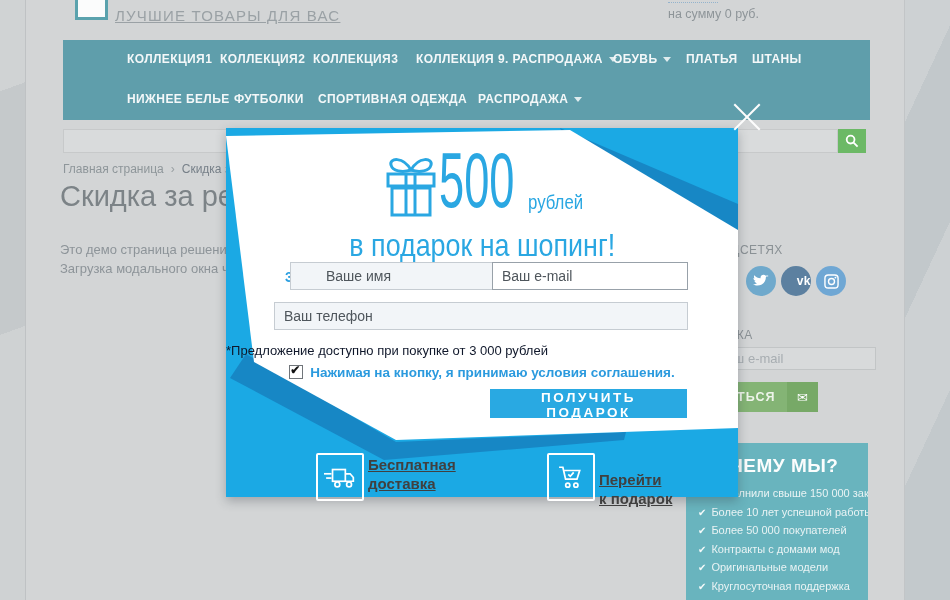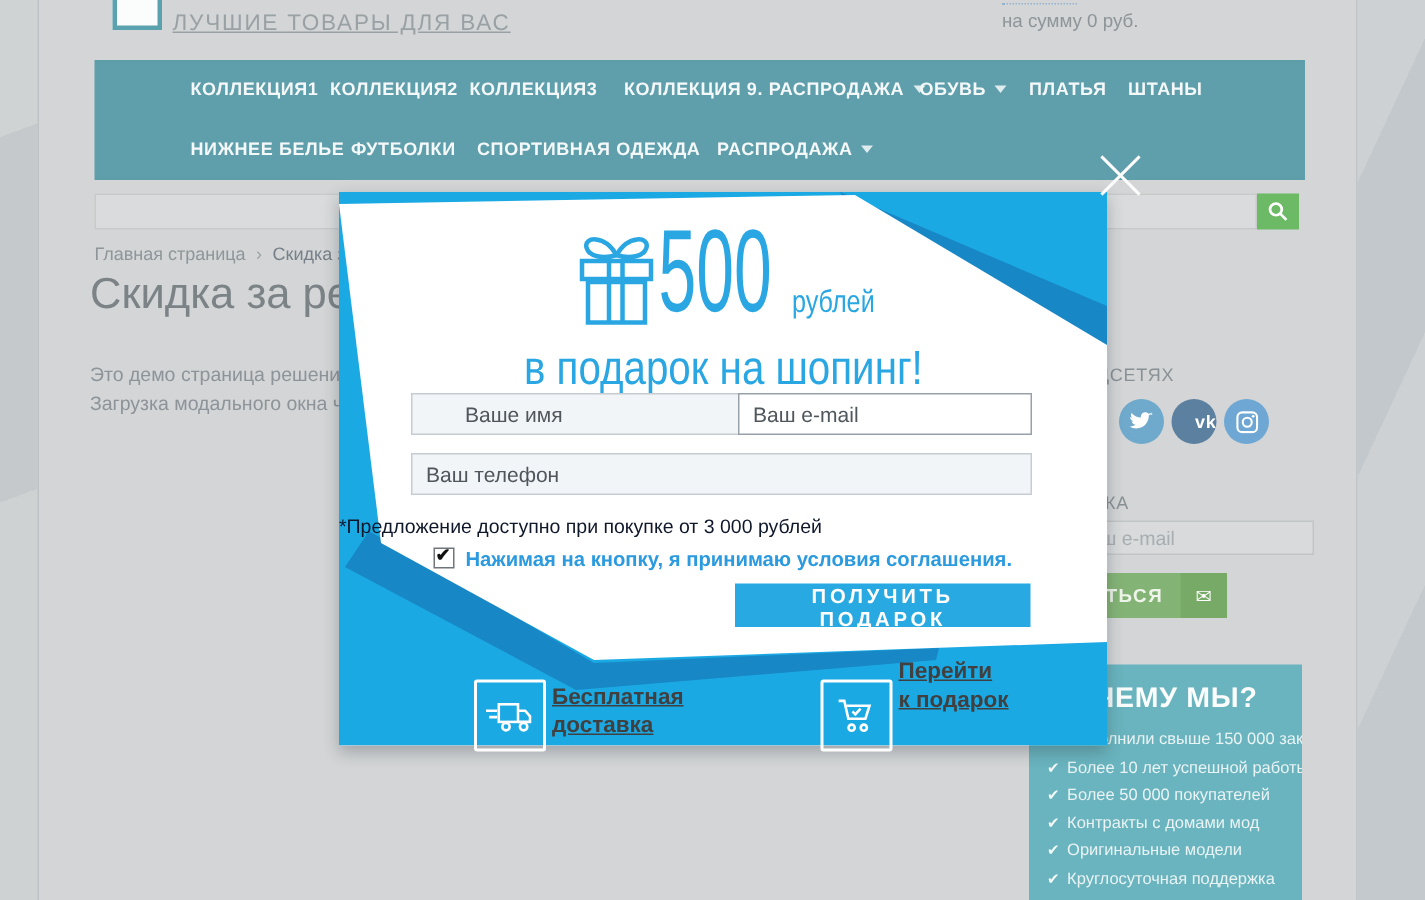--- a/index.html
+++ b/index.html
@@ -67,32 +67,32 @@
   .modal svg.shape{position:absolute;left:0;top:0;}
   .m-abs{position:absolute;z-index:2;}
   .m-500{left:213px;top:12px;font-size:78px;line-height:80px;color:#2aa7e2;transform:scaleX(.58);transform-origin:left top;}
   .m-rub{left:302px;top:62px;font-size:21px;color:#2aa7e2;transform:scaleX(.8);transform-origin:left top;}
   .m-title{left:0;top:99px;width:512px;text-align:center;font-size:32px;color:#2aa7e2;}
   .m-title span{display:inline-block;transform:scaleX(.84);}
   .m-sub{left:0;top:141px;width:512px;text-align:center;font-size:14px;font-weight:bold;color:#2b9fe0;}
   .m-sub span{display:inline-block;transform:scaleX(.9);}
   .m-input{position:absolute;z-index:2;height:26px;font-size:14px;color:#4b5157;background:#f2f5f8;border:1px solid #c6ccd2;padding:0 9px;outline:none;font-family:"Liberation Sans",sans-serif;}
   .m-input::placeholder{color:#4f565c;opacity:1;}
-  .m-name{left:48px;top:134px;width:178px;padding-left:35px;}
+  .m-name{left:64px;top:134px;width:178px;padding-left:35px;}
   .m-email{left:266px;top:134px;width:176px;background:#fff;border:1px solid #98a1a9;}
   .m-phone{left:48px;top:174px;width:394px;}
   .m-note{left:0;top:215px;width:512px;font-size:13px;color:#0f172a;}
   .m-agree{left:0;top:237px;width:512px;text-align:center;font-size:13.5px;font-weight:bold;color:#2b9ade;cursor:pointer;}
   .m-cbx{display:inline-block;width:12px;height:12px;border:1px solid #70757a;background:#fff;margin-right:7px;vertical-align:-2px;position:relative;cursor:pointer;}
   .m-cbx span{position:absolute;left:0px;top:-3px;font-size:12px;color:#111;}
   .m-btn{left:264px;top:261px;width:197px;height:29px;background:#29a9e2;border:none;color:#fff;font-size:13.5px;font-weight:bold;letter-spacing:2.5px;cursor:pointer;font-family:"Liberation Sans",sans-serif;}
   .f-sq{width:44px;height:44px;border:2px solid #fff;border-radius:2px;display:flex;align-items:center;justify-content:center;cursor:pointer;}
   .f-sq1{left:90px;top:325px;} .f-sq2{left:321px;top:325px;}
   .f-txt{font-size:15px;font-weight:bold;color:#404040;line-height:19px;cursor:pointer;text-decoration:underline;}
-  .f-txt1{left:142px;top:327px;} .f-txt2{left:373px;top:310px;}
+  .f-txt1{left:142px;top:327px;} .f-txt2{left:373px;top:342px;}
 
   
   .close-x{left:731px;top:101px;width:32px;height:32px;z-index:30;cursor:pointer;}
   .close-x::before,.close-x::after{content:"";position:absolute;left:-2px;top:15px;width:36px;height:2px;background:#fdfdfd;}
   .close-x::before{transform:rotate(45deg);} .close-x::after{transform:rotate(-45deg);}
 </style>
 </head>
 <body>
 
 <div class="stage">

